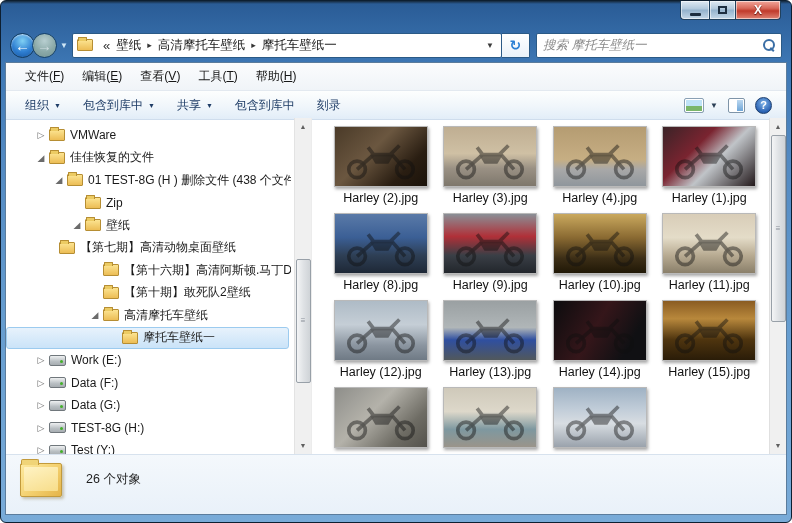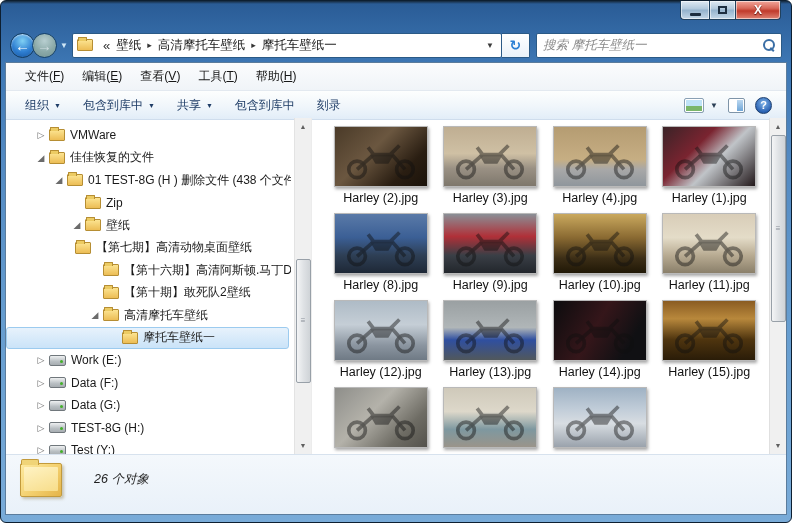--- a/index.html
+++ b/index.html
@@ -92,21 +92,21 @@
   .fname { font-size:12.5px; color:#121212; margin-top:4px; white-space:nowrap; }
   .filelist .scrollbar { right:0; border-left:1px solid #e0e0e0; }
 
   
   .details { position:absolute; left:0; right:0; bottom:0; height:60px; background:linear-gradient(180deg,#f4f8fc,#e9f1f9); border-top:1px solid #d7e2ee;
     display:flex; align-items:flex-start; padding:8px 0 0 14px; }
   .big-folder { width:42px; height:34px; background:linear-gradient(135deg,#fdeaa0,#f3cf6d 55%,#e4b44a); border:1px solid #c29a3c; border-radius:2px; position:relative;
     box-shadow:2px 2px 3px rgba(120,100,40,.35); }
   .big-folder::before { content:""; position:absolute; top:-5px; left:0; width:16px; height:5px; background:#f0d478; border:1px solid #c29a3c; border-bottom:none; border-radius:2px 2px 0 0; }
   .big-folder::after { content:""; position:absolute; inset:3px 3px 5px 3px; background:linear-gradient(160deg,#fff3c4,#f7dd8a); border-radius:1px; }
-  .obj-count { font-size:12.5px; color:#1f1f1f; margin:8px 0 0 32px;font-style:italic; }
+  .obj-count { font-size:12.5px; color:#1f1f1f; margin:8px 0 0 24px; }
 </style>
 </head>
 <body>
 
 <div class="window">
 
   <div class="captions">
     <div class="cap-btn min">
         <div class="glyph-min"></div>
       </div>
@@ -204,21 +204,21 @@
             <div class="tree-row" style="padding-left: 64px;">
               <span class="expander"></span>
               <span class="icon folder-icon"></span>
               <span class="tree-label">Zip</span>
             </div>
             <div class="tree-row" style="padding-left: 64px;">
               <span class="expander">◢</span>
               <span class="icon folder-icon"></span>
               <span class="tree-label">壁纸</span>
             </div>
-            <div class="tree-row" style="padding-left: 54px;">
+            <div class="tree-row" style="padding-left: 38px;">
               <span class="expander"></span>
               <span class="icon folder-icon"></span>
               <span class="tree-label">【第七期】高清动物桌面壁纸</span>
             </div>
             <div class="tree-row" style="padding-left: 82px;">
               <span class="expander"></span>
               <span class="icon folder-icon"></span>
               <span class="tree-label">【第十六期】高清阿斯顿.马丁DB9</span>
             </div>
             <div class="tree-row" style="padding-left: 82px;">

